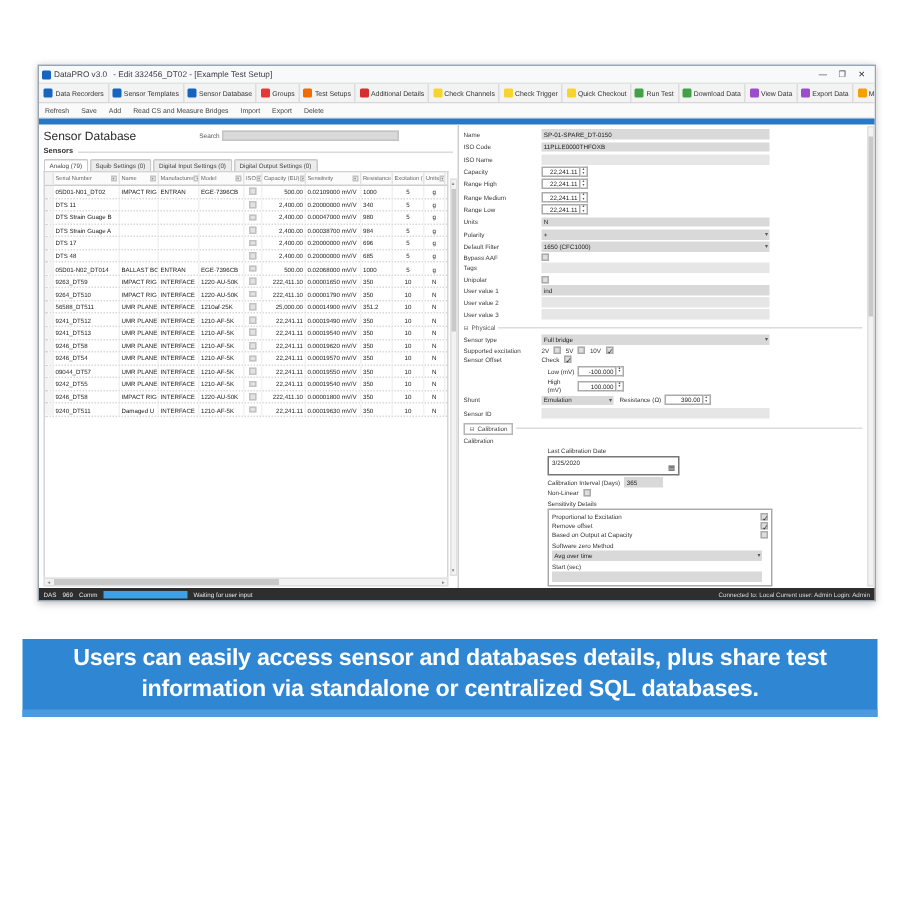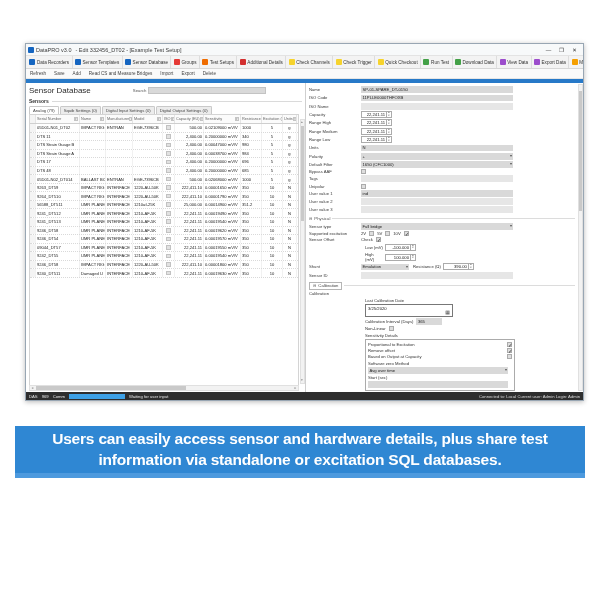--- a/index.html
+++ b/index.html
@@ -787,16 +787,16 @@
       <span class="sb-item">DAS</span>
       <span class="sb-item">969</span>
       <span class="sb-item">Comm</span>
       <span class="sb-progress"></span>
       <span class="sb-item">Waiting for user input</span>
       <span class="sb-right">Connected to: Local   Current user: Admin   Login: Admin</span>
     </div>
   </div>
 
   <div class="banner">
-    <div class="banner-line">Users can easily access sensor and hardware details, plus share test</div>
-    <div class="banner-line">information via standalone or excitation SQL databases.</div>
+    <div class="banner-line">Users can easily access sensor and databases details, plus share test</div>
+    <div class="banner-line">information via standalone or centralized SQL databases.</div>
   </div>
 </div>
 
 </body></html>

